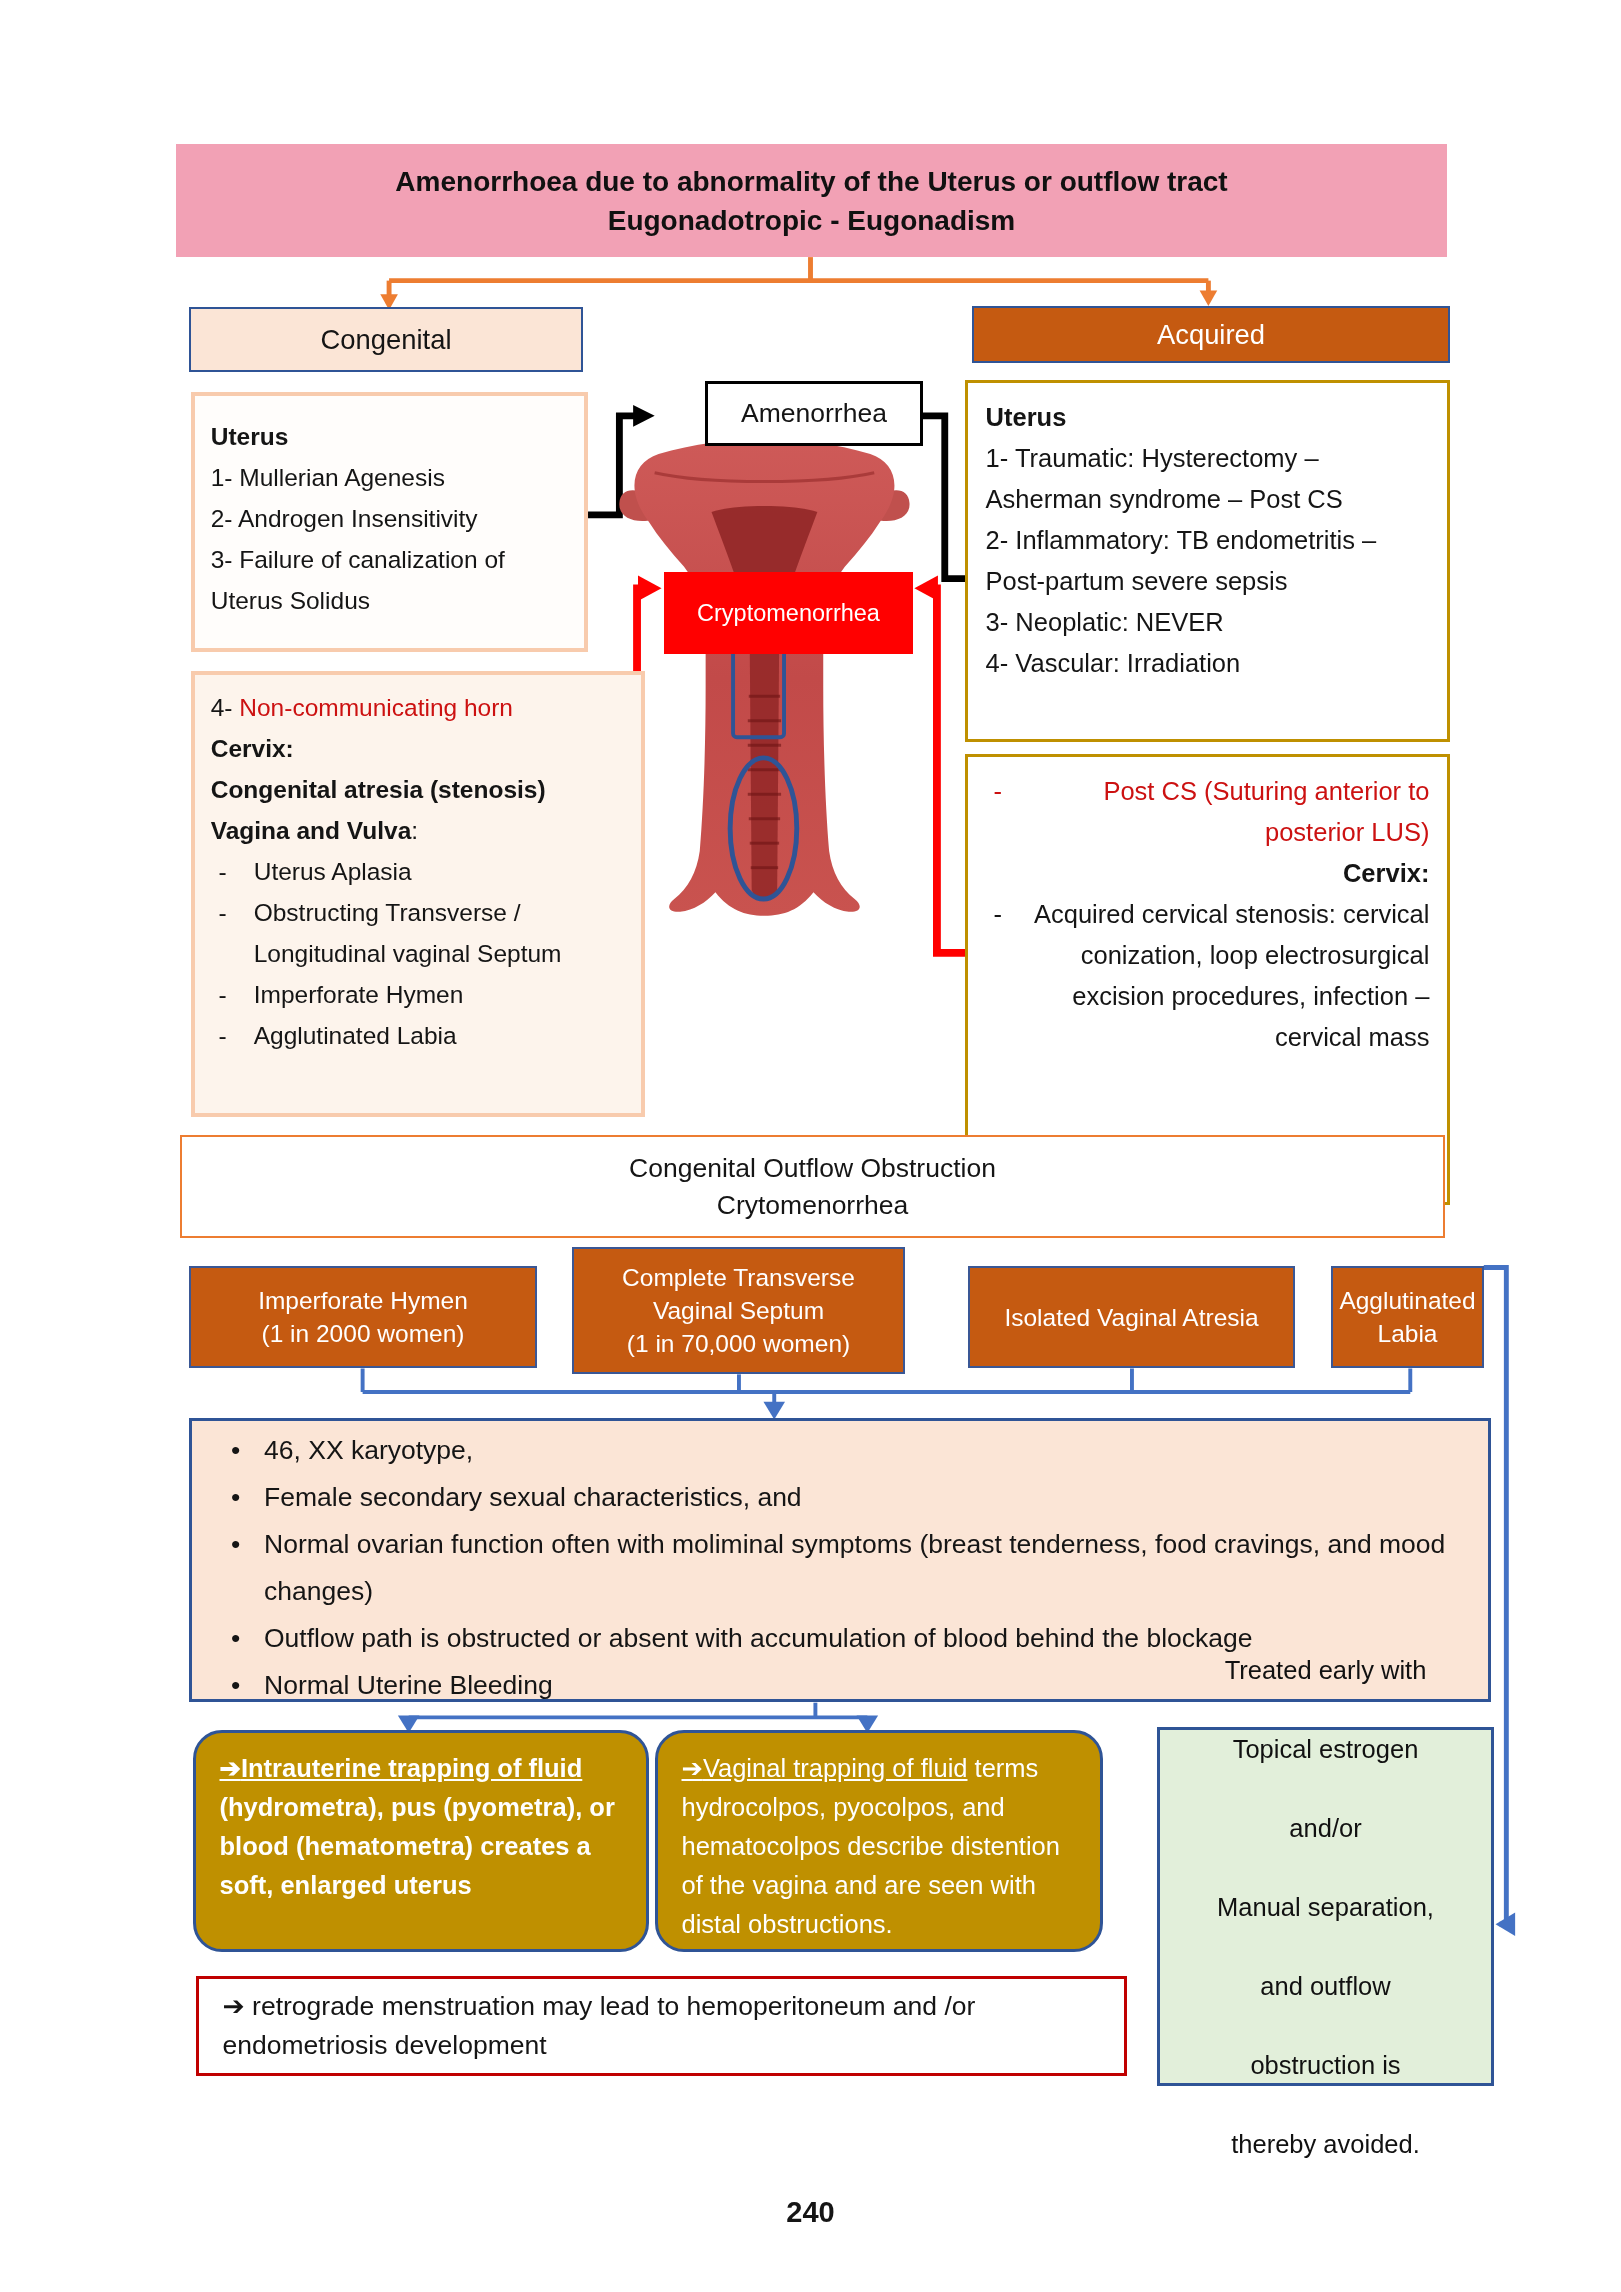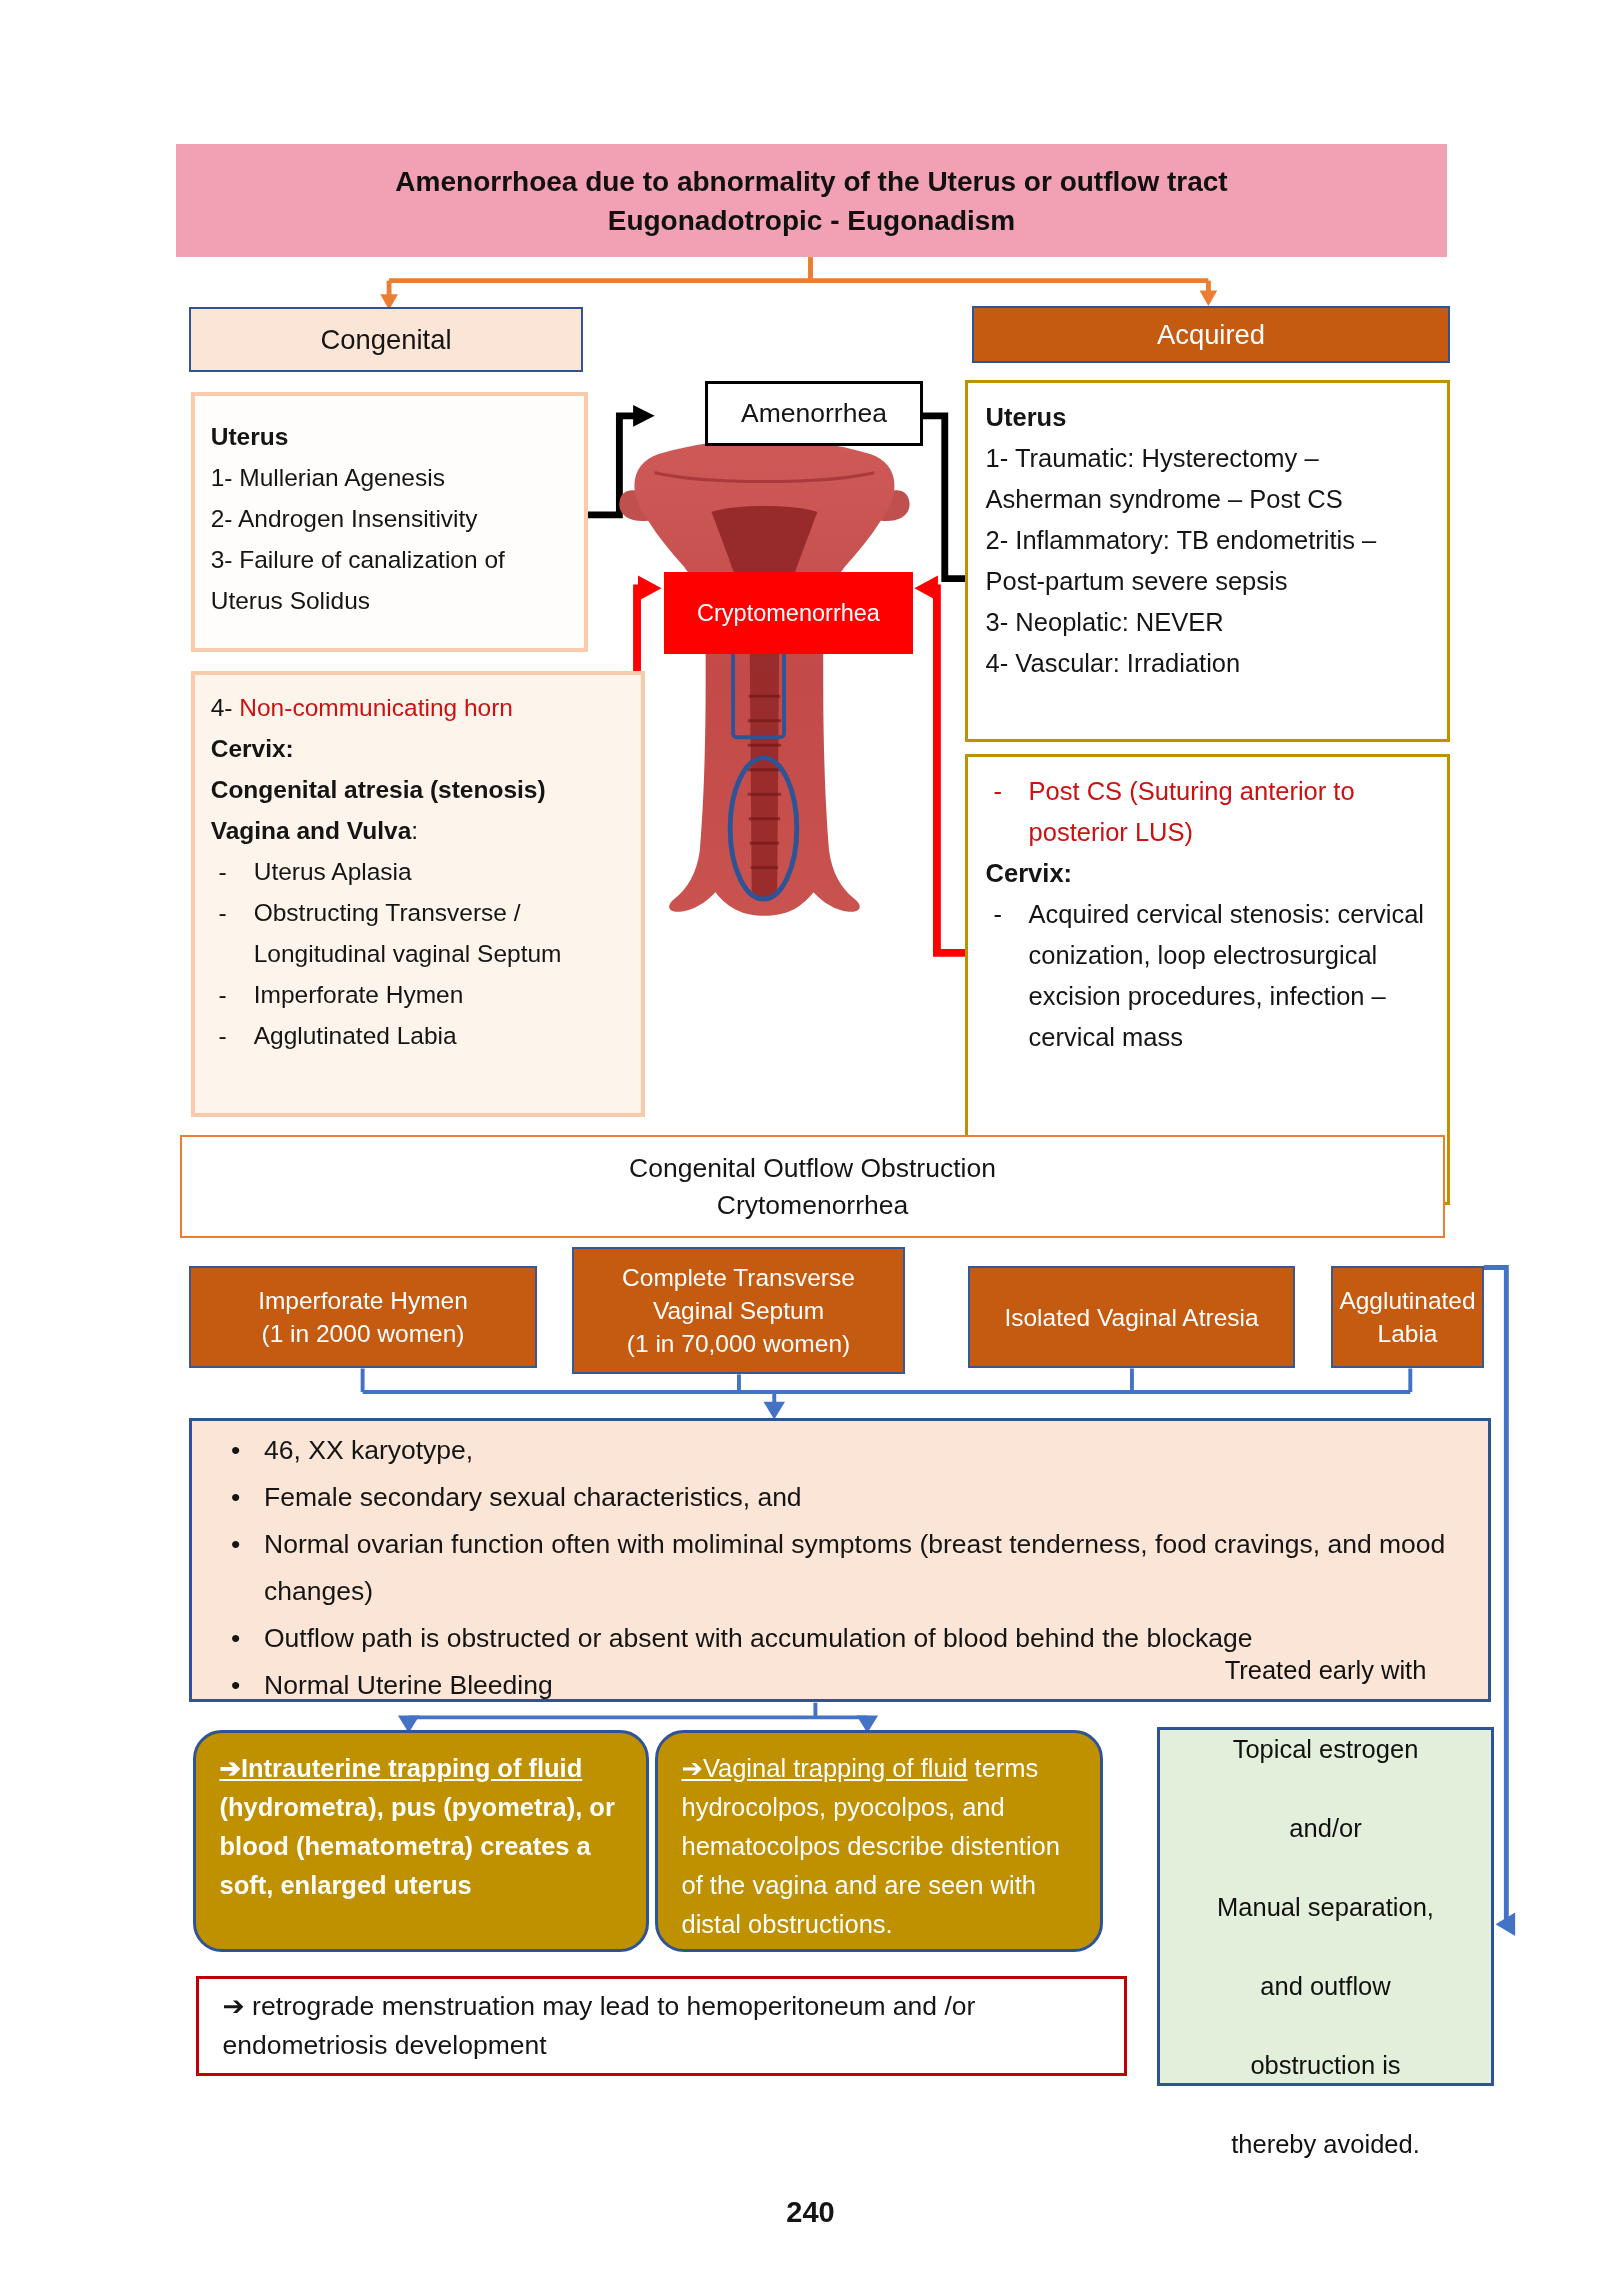--- a/index.html
+++ b/index.html
@@ -18,21 +18,21 @@
   .hdr{display:flex;align-items:center;justify-content:center;font-size:27.4px;}
   .congenital-hdr{left:189px;top:307px;width:394px;height:65px;background:#FBE5D6;border:2.9px solid #2F5496;}
   .acquired-hdr{left:972px;top:306px;width:478px;height:57px;background:#C55A11;border:2.9px solid #2F5496;color:#ffffff;}
 
   
   .peach-box{background:#FFFDFB;border:4.9px solid #F8CBAD;padding:11.8px 15.7px;font-size:24.5px;line-height:41px;}
   .cong-uterus{left:191px;top:392px;width:397px;height:260px;padding-top:19.6px;}
   .cong-lower{left:191px;top:671px;width:454px;height:446px;background:#FDF4EC;}
   .gold-box{background:#ffffff;border:3.9px solid #BF9000;padding:13.7px 17.6px;font-size:25.5px;line-height:41px;}
   .acq-uterus{left:965px;top:380px;width:485px;height:362px;}
-  .acq-lower{left:965px;top:754px;width:485px;height:451px;}
+  .acq-lower{left:965px;top:754px;width:485px;height:451px;text-align:right;}
   .bold{font-weight:bold;}
   .red-text{color:#CC1111;}
   .dash{position:relative;padding-left:43px;}
   .dash::before{content:"-";position:absolute;left:7.8px;top:0;}
 
   .amen-box{left:657px;top:381px;width:218px;height:65px;background:#ffffff;border:3.9px solid #000000;
     display:flex;align-items:center;justify-content:center;font-size:26.5px;margin-left:48px;}
   .crypto-box{left:664px;top:572px;width:249px;height:82px;background:#FF0000;color:#ffffff;
     display:flex;align-items:center;justify-content:center;font-size:23.5px;}
 

